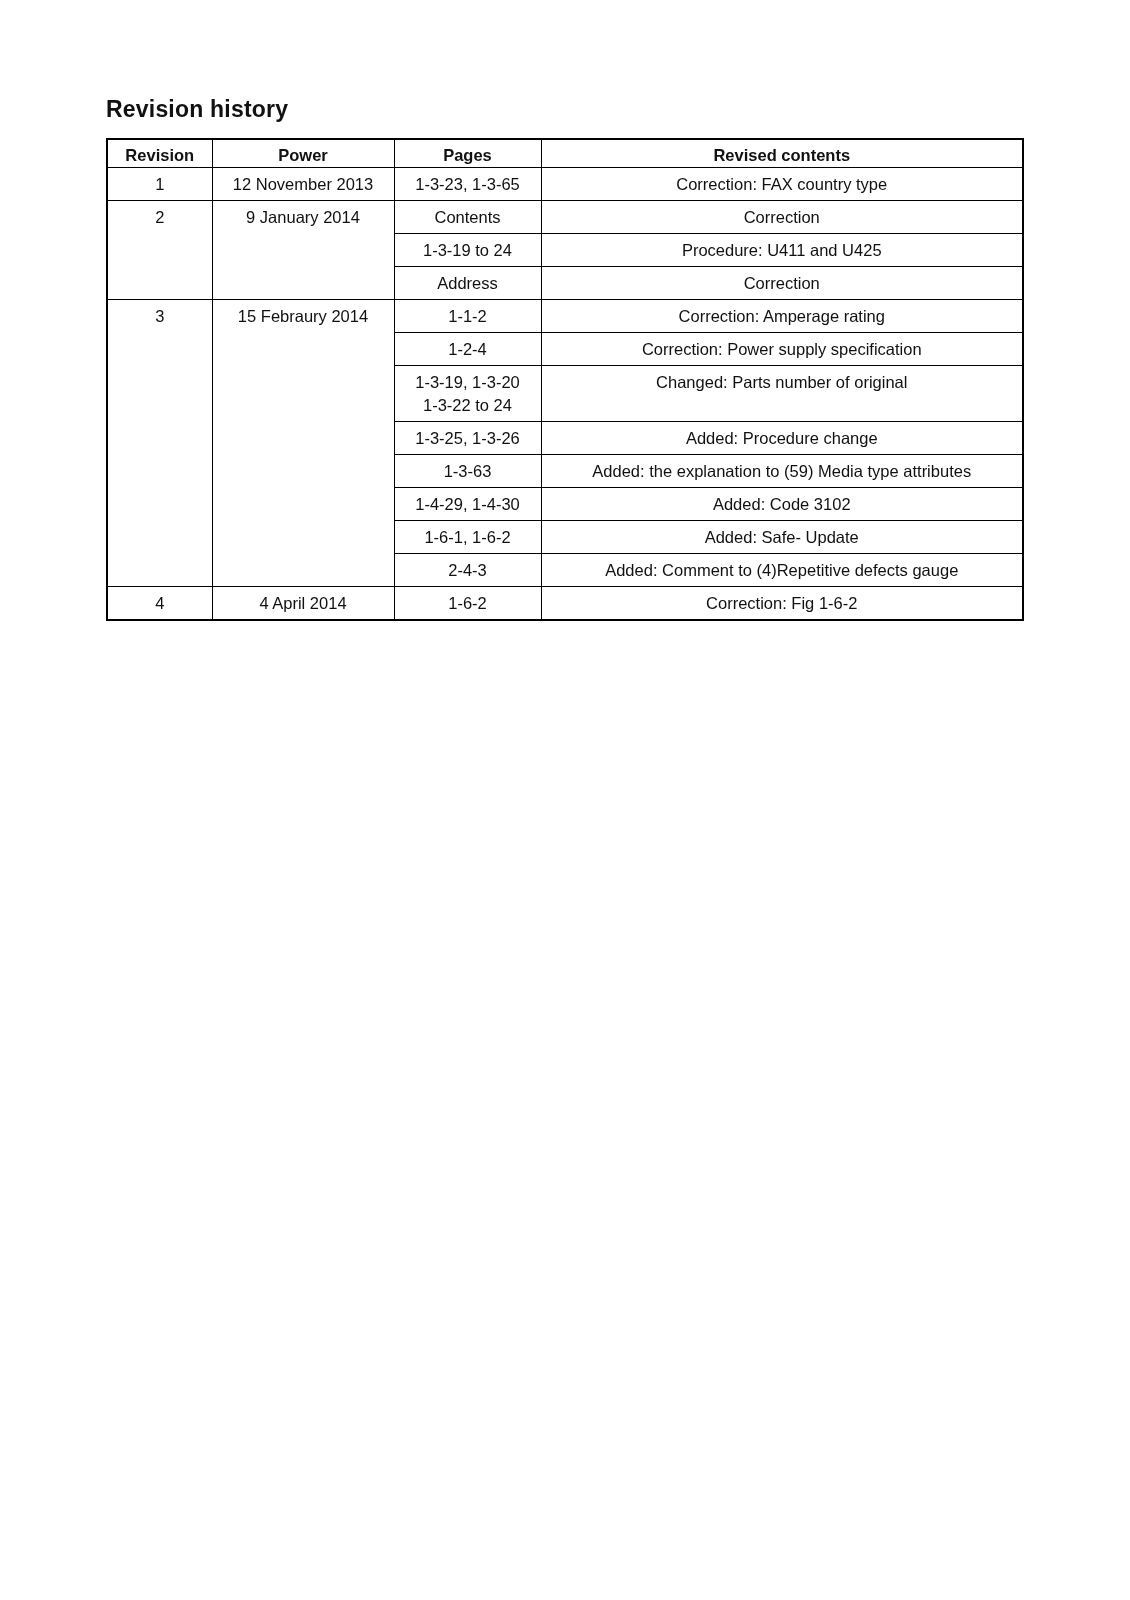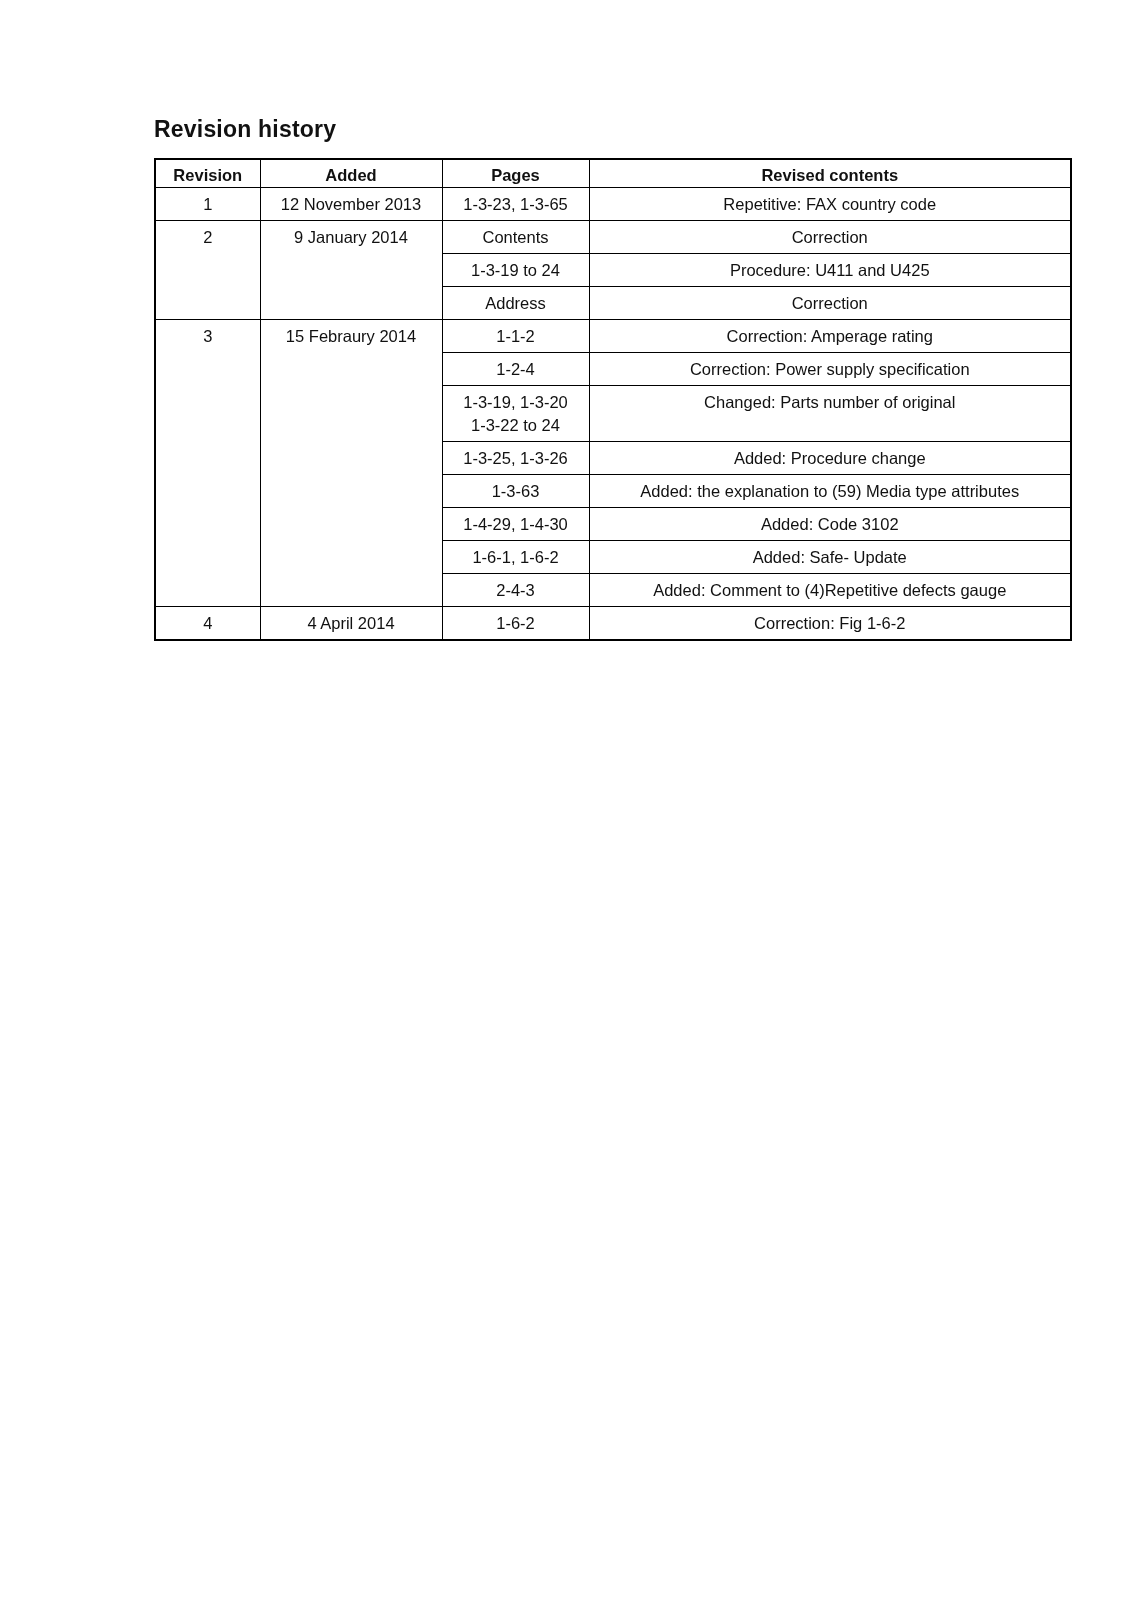--- a/index.html
+++ b/index.html
@@ -12,23 +12,22 @@
   }
   .page {
     position: relative;
     width: 1130px;
     height: 1600px;
     background: #ffffff;
   }
   .content {
     position: absolute;
     left: 106px;
-    top: 116px;
+    top: 96px;
     width: 918px;
-    margin-left: 48px;
   }
   .doc-title {
     font-size: 23px;
     font-weight: bold;
     letter-spacing: 0.2px;
     color: #111111;
     margin-bottom: 15px;
   }
   table.rev-table {
     border-collapse: collapse;
@@ -69,32 +68,32 @@
     <table class="rev-table">
       <colgroup>
         <col class="c-revision">
         <col class="c-date">
         <col class="c-pages">
         <col class="c-contents">
       </colgroup>
       <thead>
         <tr>
           <th>Revision</th>
-          <th>Added</th>
+          <th>Power</th>
           <th>Pages</th>
           <th>Revised contents</th>
         </tr>
       </thead>
       <tbody>
 
         <tr>
           <td class="revision">1</td>
           <td class="date">12 November 2013</td>
           <td class="pages">1-3-23, 1-3-65</td>
-          <td class="contents">Repetitive: FAX country code</td>
+          <td class="contents">Correction: FAX country type</td>
         </tr>
 
         <tr>
           <td class="revision" rowspan="3">2</td>
           <td class="date" rowspan="3">9 January 2014</td>
           <td class="pages">Contents</td>
           <td class="contents">Correction</td>
         </tr>
         <tr>
           <td class="pages">1-3-19 to 24</td>

